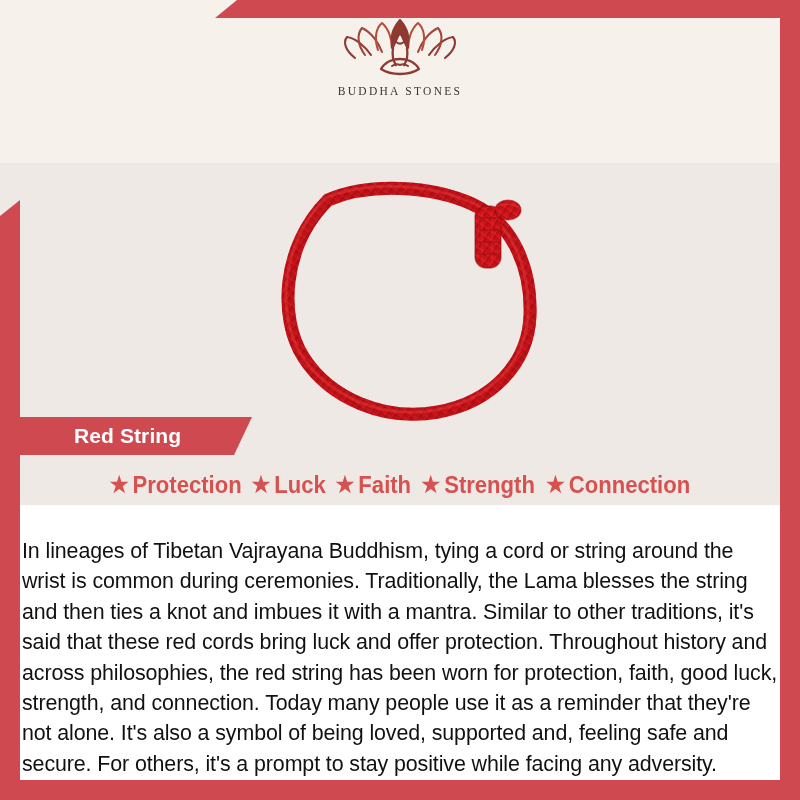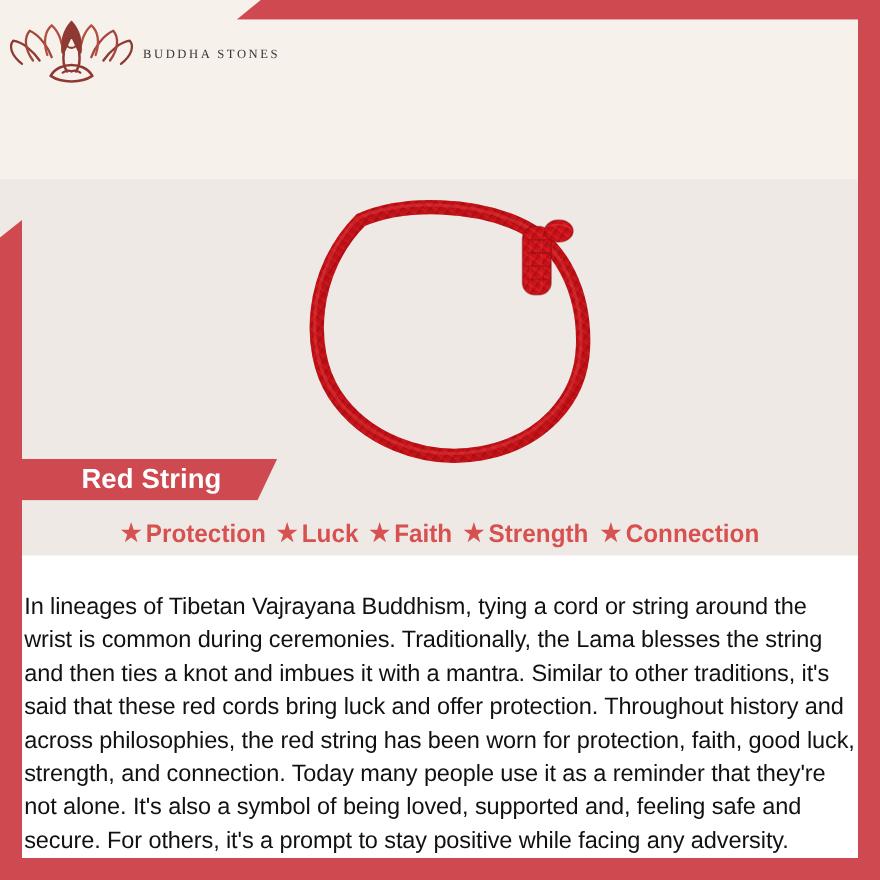--- a/index.html
+++ b/index.html
@@ -48,21 +48,21 @@
     clip-path:polygon(0 16px, 20px 0, 20px 605px, 0 605px);
   }
   .bar-bottom {
     position:absolute; left:0; bottom:0; width:800px; height:20px;
     background:#cf4a50;
   }
 
   
   .logo-wrap {
     position:absolute; left:0; top:14px; width:800px;
-    display:flex; align-items:center;
+    display:flex; flex-direction:column; align-items:center;
   }
   .logo-mark { width:130px; height:68px; display:block; }
   .logo-word {
     margin-top:3px;
     font-family:"Liberation Serif", serif;
     font-size:11.5px;
     letter-spacing:2.3px;
     color:#3b3330;
     white-space:nowrap;
   }
@@ -91,21 +91,21 @@
   
   .label-banner {
     position:absolute; left:0; top:417px; width:252px; height:38px;
     background:#cf4a50;
     clip-path:polygon(0 0, 252px 0, 234px 38px, 0 38px);
     display:flex; align-items:center;
   }
   .label-text {
     margin-left:74px;
     color:#ffffff;
-    font-size:25px;
+    font-size:21px;
     font-weight:bold;
     letter-spacing:0.1px;
     white-space:nowrap;
   }
 
   
   .benefits {
     position:absolute; left:0; top:466px; width:800px; height:38px;
     display:flex; align-items:center; justify-content:center;
     gap:6px;

